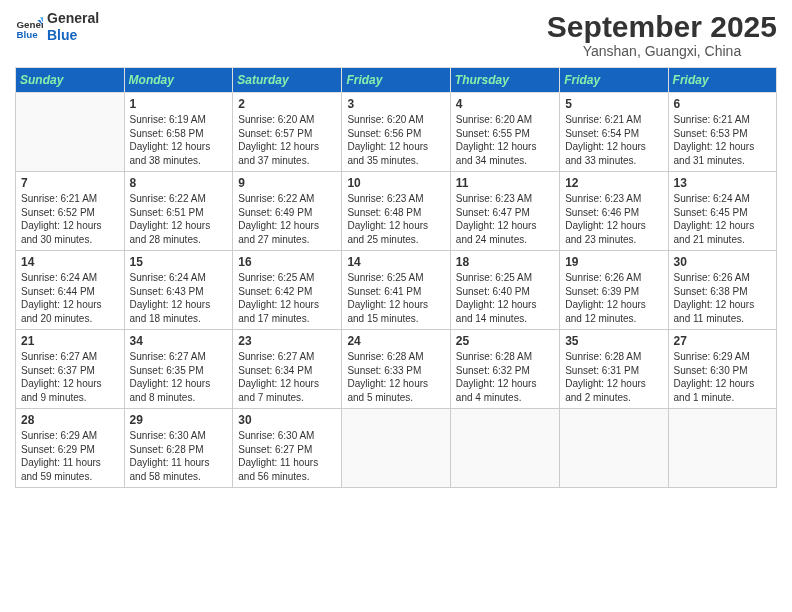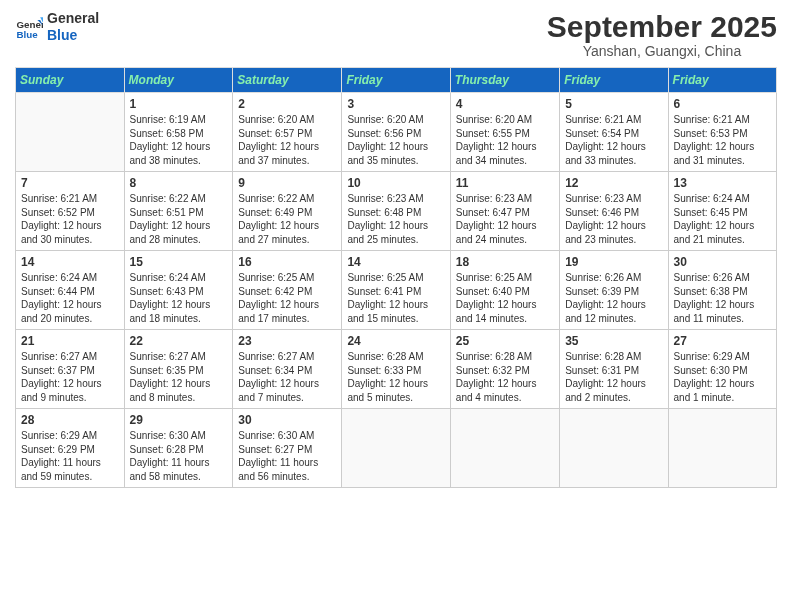--- a/index.html
+++ b/index.html
@@ -210,21 +210,21 @@
             <span class="day-num">30</span>
             <div class="day-info">Sunrise: 6:26 AM<br>Sunset: 6:38 PM<br>Daylight: 12 hours<br>and 11 minutes.</div>
           </td>
         </tr>
         <tr>
           <td>
             <span class="day-num">21</span>
             <div class="day-info">Sunrise: 6:27 AM<br>Sunset: 6:37 PM<br>Daylight: 12 hours<br>and 9 minutes.</div>
           </td>
           <td>
-            <span class="day-num">22</span>
+            <span class="day-num">34</span>
             <div class="day-info">Sunrise: 6:27 AM<br>Sunset: 6:35 PM<br>Daylight: 12 hours<br>and 8 minutes.</div>
           </td>
           <td>
             <span class="day-num">23</span>
             <div class="day-info">Sunrise: 6:27 AM<br>Sunset: 6:34 PM<br>Daylight: 12 hours<br>and 7 minutes.</div>
           </td>
           <td>
             <span class="day-num">24</span>
             <div class="day-info">Sunrise: 6:28 AM<br>Sunset: 6:33 PM<br>Daylight: 12 hours<br>and 5 minutes.</div>
           </td>

